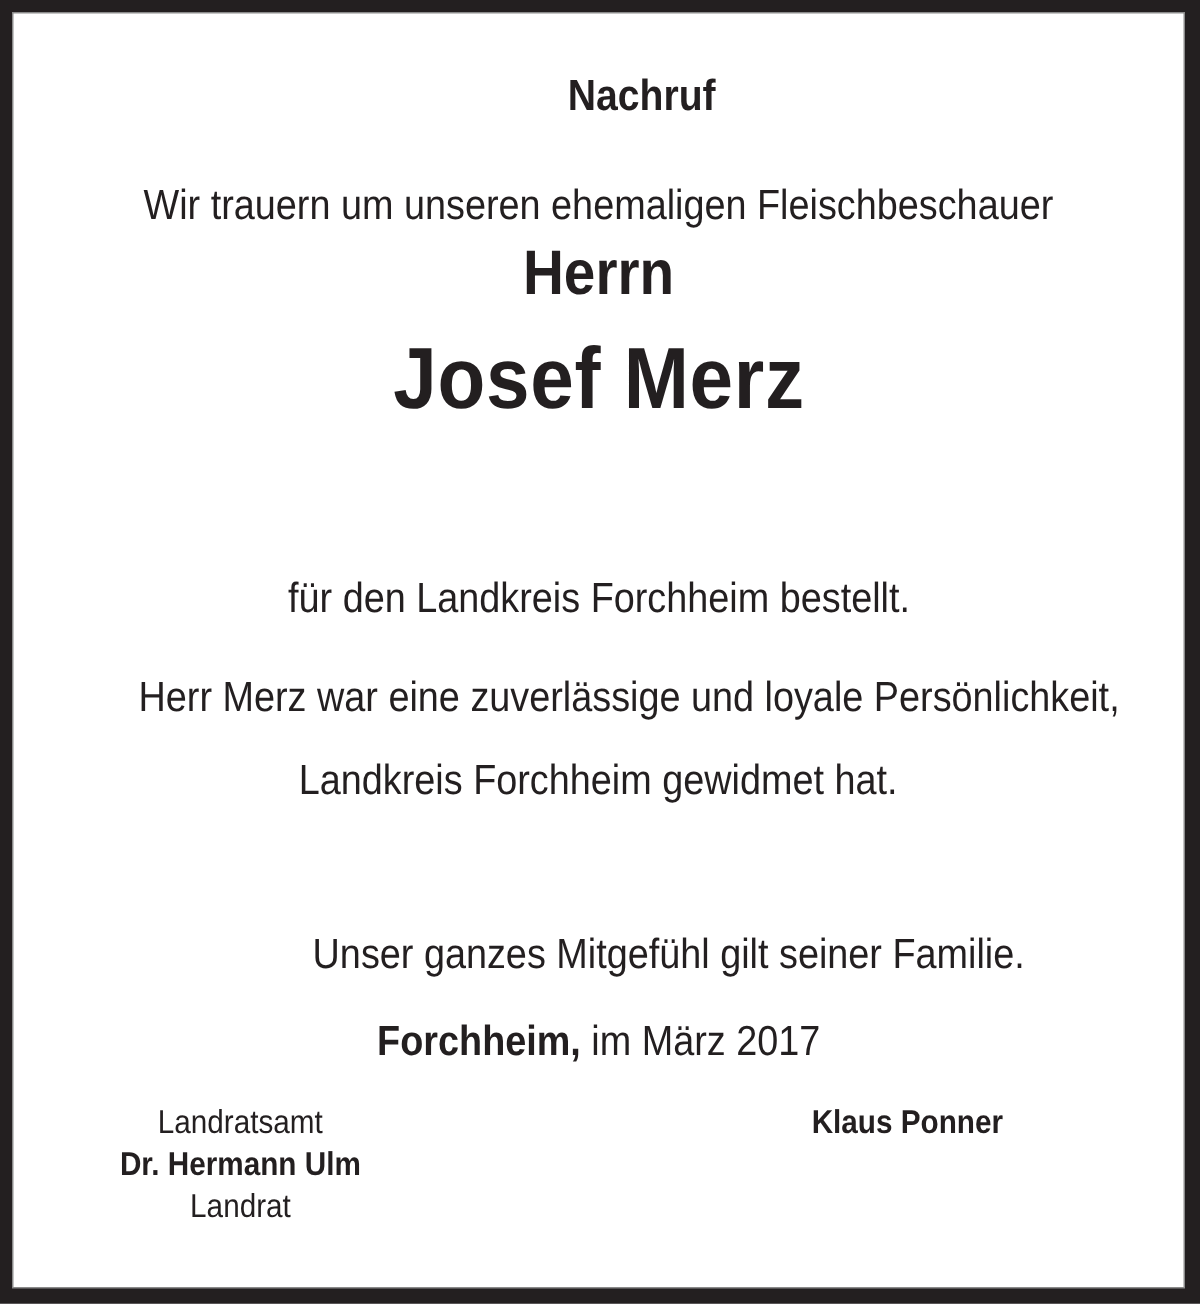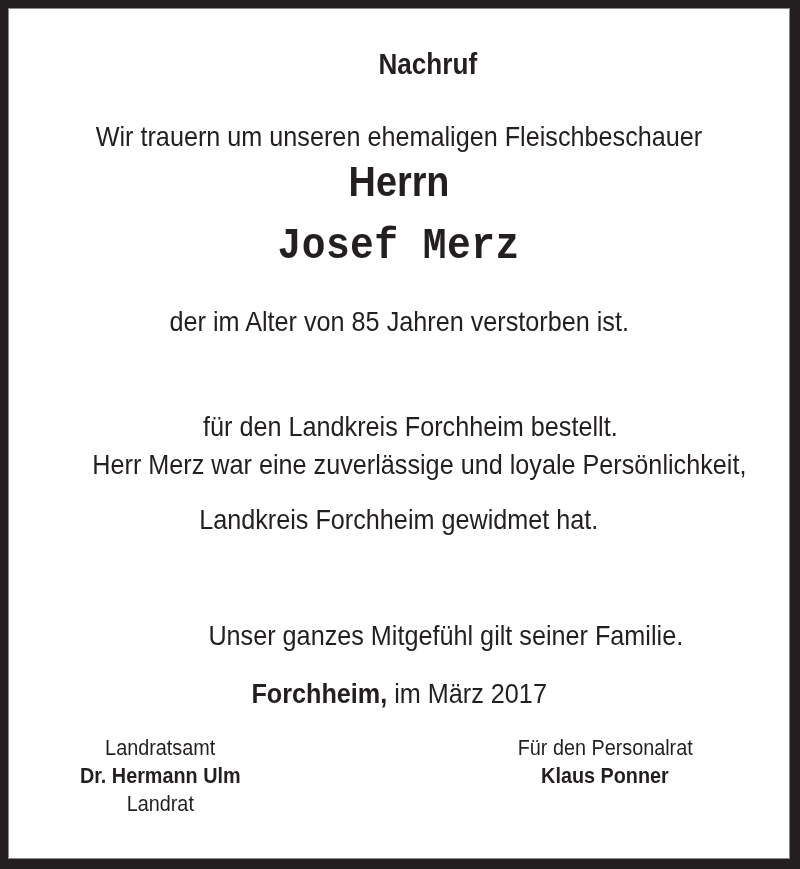--- a/index.html
+++ b/index.html
@@ -44,24 +44,23 @@
     .title {
       font-size: 29px;
       font-weight: 700;
       padding-left: 29px;
     }
     .herrn {
       font-size: 42px;
       font-weight: 700;
     }
     .name {
-      font-size: 44px;
+      font-size: 58px;
       font-weight: 700;
       letter-spacing: 0.5px;
-      font-family: Liberation Mono, monospace;
     }
     .bold { font-weight: 700; }
     .sig-col {
       position: absolute;
       top: 0;
       width: 360px;
       text-align: center;
     }
     .sig-line {
       display: block;
@@ -84,25 +83,22 @@
   </div>
 
   <div class="line herrn" style="top:152px;">
     <span class="condensed">Herrn</span>
   </div>
 
   <div class="line name" style="top:215px;">
     <span class="condensed">Josef Merz</span>
   </div>
 
-  <div class="line body-text" style="top:299px;">
-    <span class="condensed">der im Alter von 85 Jahren verstorben ist.</span>
-  </div>
 
-  <div class="line body-text" style="top:404px;padding-left:11px;">
+  <div class="line body-text" style="top:376px;">
     <span class="condensed">für den Landkreis Forchheim bestellt.</span>
   </div>
 
   <div class="line body-text" style="top:442px;padding-left:20px;">
     <span class="condensed">Herr Merz war eine zuverlässige und loyale Persönlichkeit,</span>
   </div>
   <div class="line body-text" style="top:497px;">
     <span class="condensed">Landkreis Forchheim gewidmet hat.</span>
   </div>
 
@@ -115,18 +111,17 @@
     <span class="condensed"><span class="bold">Forchheim,</span><span> im März 2017</span></span>
   </div>
 
   <div style="position:absolute; left:0; top:725px; width:748px; height:90px;">
     <div class="sig-col" style="left:-29px;">
       <span class="sig-line"><span class="condensed">Landratsamt</span></span>
       <span class="sig-line bold"><span class="condensed">Dr. Hermann Ulm</span></span>
       <span class="sig-line"><span class="condensed">Landrat</span></span>
     </div>
     <div class="sig-col" style="left:416px;">
-      <span class="sig-line"><span class="condensed">Für den Personalrat</span></span>
       <span class="sig-line bold"><span class="condensed">Klaus Ponner</span></span>
     </div>
   </div>
 
 </div>
 
 </body></html>

